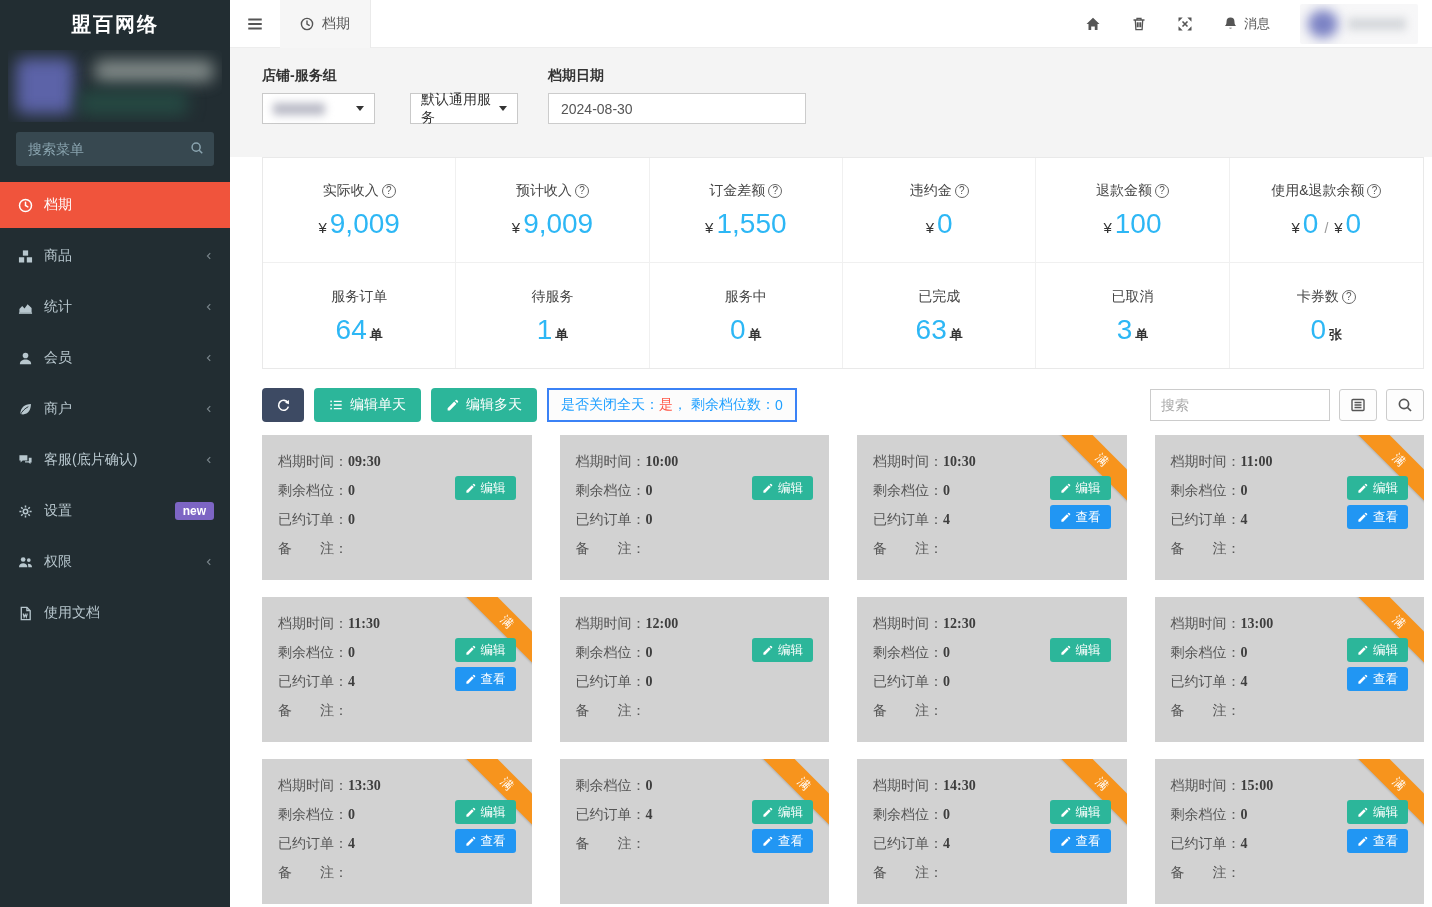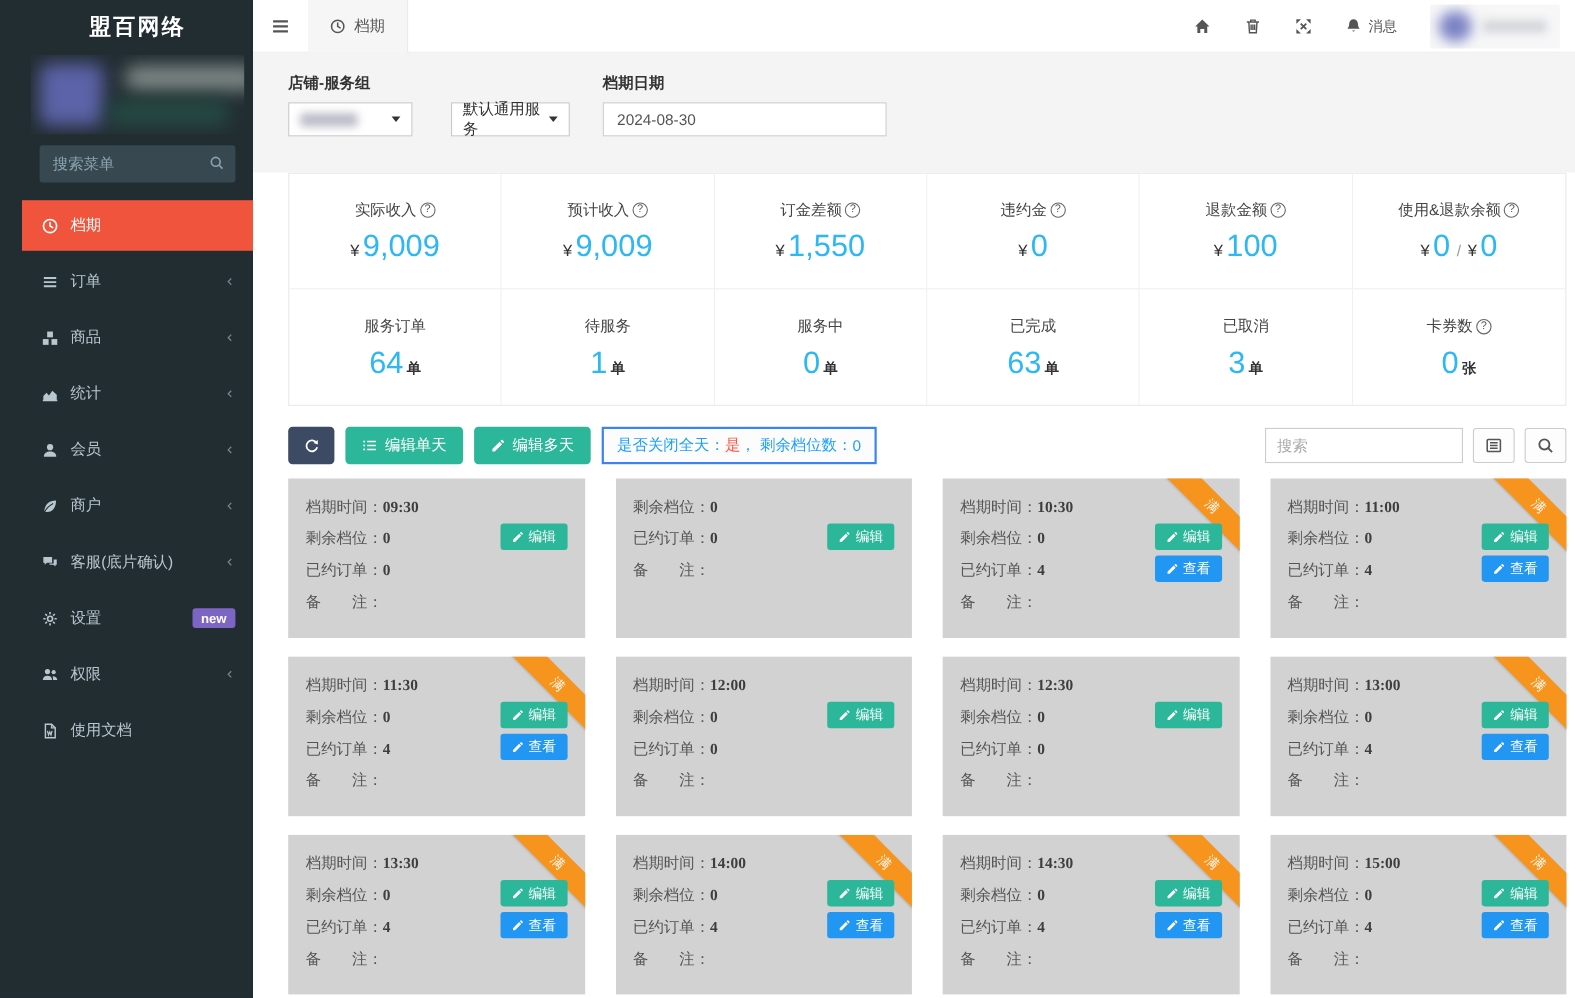--- a/index.html
+++ b/index.html
@@ -1,21 +1,21 @@
 <!DOCTYPE html>
 <html><head>
 <meta charset="utf-8">
 <style>
   * { margin:0; padding:0; box-sizing:border-box; }
   html,body { width:1432px; height:907px; overflow:hidden; }
   body { font-family:"Liberation Sans","DejaVu Sans",sans-serif; background:#fff; color:#333; }
   svg { display:block; }
 
   
-  .sidebar { position:fixed; left:0; top:0; width:230px; height:907px; background:#222d32; z-index:10;padding-left:20px; }
+  .sidebar { position:fixed; left:0; top:0; width:230px; height:907px; background:#222d32; z-index:10; }
   .logo { height:48px; display:flex; align-items:center; justify-content:center;
           color:#fff; font-size:20px; font-weight:bold; letter-spacing:2px; background:#222d32; }
   .user-panel { height:72px; margin:2px 8px 6px 8px; position:relative; overflow:hidden; border-radius:2px; }
   .blob { position:absolute; filter:blur(8px); border-radius:8px; }
   .blob-avatar { left:8px; top:8px; width:58px; height:56px; background:#5c63a8; }
   .blob-top { left:86px; top:10px; width:120px; height:22px; background:#9aa3a0; opacity:.8; }
   .blob-bottom { left:70px; top:40px; width:110px; height:26px; background:#254842; }
   .side-search { position:relative; margin:10px 16px 16px 16px; }
   .side-search input { width:100%; height:34px; background:#374850; border:none; border-radius:3px;
           color:#ccc; font-size:14px; padding:0 32px 0 12px; outline:none; }
@@ -127,33 +127,20 @@
           <svg width="15" height="15" viewBox="0 0 16 16">
             <circle cx="8" cy="8" r="6.4" fill="none" stroke="currentColor" stroke-width="1.6"></circle>
             <path d="M8 4.6V8l2.5 1.5" fill="none" stroke="currentColor" stroke-width="1.6" stroke-linecap="round"></path>
           </svg>
         </span>
       <span>档期</span>
     </li>
     <li class="menu-item">
       <span class="mico">
           <svg width="15" height="15" viewBox="0 0 16 16">
-            <path d="M2 4h12M2 8h12M2 12h12" stroke="currentColor" stroke-width="1.8"></path>
-          </svg>
-        </span>
-      <span>订单</span>
-      <span class="chev">
-          <svg width="10" height="10" viewBox="0 0 16 16">
-            <path d="M10 3.5 5.5 8l4.5 4.5" fill="none" stroke="currentColor" stroke-width="1.8"></path>
-          </svg>
-        </span>
-    </li>
-    <li class="menu-item">
-      <span class="mico">
-          <svg width="15" height="15" viewBox="0 0 16 16">
             <rect x="5.2" y="1.5" width="5.6" height="5.6" fill="currentColor"></rect>
             <rect x="1" y="8.8" width="5.6" height="5.6" fill="currentColor"></rect>
             <rect x="9.4" y="8.8" width="5.6" height="5.6" fill="currentColor"></rect>
           </svg>
         </span>
       <span>商品</span>
       <span class="chev">
           <svg width="10" height="10" viewBox="0 0 16 16">
             <path d="M10 3.5 5.5 8l4.5 4.5" fill="none" stroke="currentColor" stroke-width="1.8"></path>
           </svg>
@@ -516,20 +503,21 @@
                 </svg>
               </span>
         <span>编辑</span>
       </button>
 
     </div>
   </div>
 
   <div class="card">
 
+    <div class="line"><span class="lbl">档期时间：</span><span class="val">10:00</span></div>
     <div class="line"><span class="lbl">剩余档位：</span><span class="val">0</span></div>
     <div class="line"><span class="lbl">已约订单：</span><span class="val">0</span></div>
     <div class="line"><span class="lbl">备　　注：</span></div>
     <div class="actions">
       <button class="cbtn btn-edit">
         <span>
                 <svg width="11" height="11" viewBox="0 0 16 16">
                   <path d="M2 11.3V14h2.7l8.1-8.1-2.7-2.7zM11 2.3 13.7 5l1-1a1 1 0 0 0 0-1.4L13.4 1.3a1 1 0 0 0-1.4 0z" fill="currentColor"></path>
                 </svg>
               </span>
@@ -702,21 +690,20 @@
                   <path d="M2 11.3V14h2.7l8.1-8.1-2.7-2.7zM11 2.3 13.7 5l1-1a1 1 0 0 0 0-1.4L13.4 1.3a1 1 0 0 0-1.4 0z" fill="currentColor"></path>
                 </svg>
               </span>
         <span>查看</span>
       </button>
     </div>
   </div>
 
   <div class="card">
     <div class="ribbon"><span>满</span></div>
-    <div class="line"><span class="lbl">档期时间：</span><span class="val">14:00</span></div>
     <div class="line"><span class="lbl">剩余档位：</span><span class="val">0</span></div>
     <div class="line"><span class="lbl">已约订单：</span><span class="val">4</span></div>
     <div class="line"><span class="lbl">备　　注：</span></div>
     <div class="actions">
       <button class="cbtn btn-edit">
         <span>
                 <svg width="11" height="11" viewBox="0 0 16 16">
                   <path d="M2 11.3V14h2.7l8.1-8.1-2.7-2.7zM11 2.3 13.7 5l1-1a1 1 0 0 0 0-1.4L13.4 1.3a1 1 0 0 0-1.4 0z" fill="currentColor"></path>
                 </svg>
               </span>

